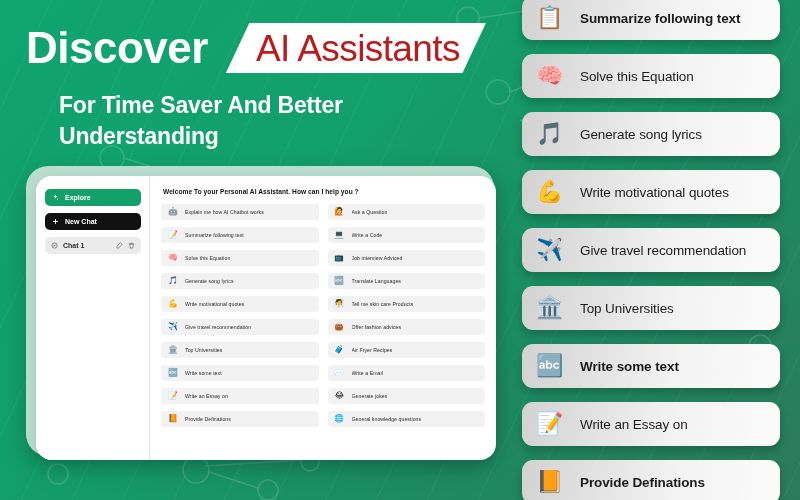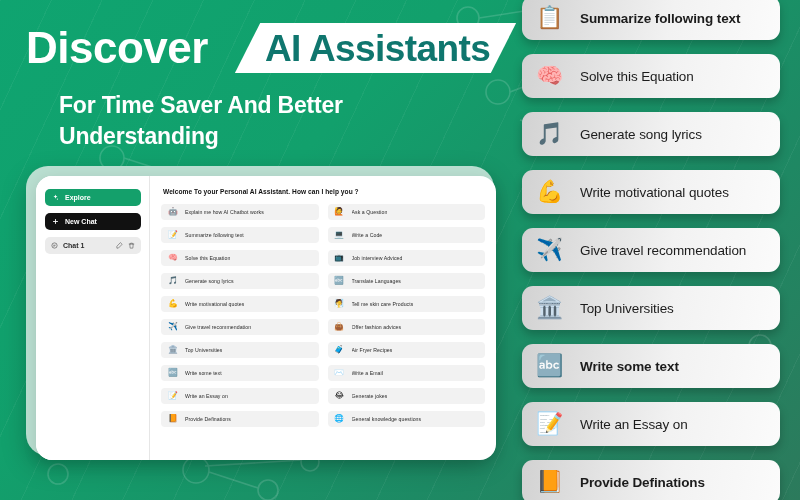--- a/index.html
+++ b/index.html
@@ -11,33 +11,33 @@
   
   .bg-stripes{
     position:absolute;inset:0;
     background-image:repeating-linear-gradient(115deg,rgba(255,255,255,.05) 0px,rgba(255,255,255,.05) 1px,transparent 1px,transparent 46px);
     pointer-events:none;
   }
   .bg-nodes{position:absolute;inset:0;pointer-events:none;opacity:.30;}
 
   
   .headline{position:absolute;left:26px;top:22px;width:490px;}
-  .headline-row{display:flex;align-items:center;gap:17px;height:52px;}
+  .headline-row{display:flex;align-items:center;gap:8px;height:52px;}
   .discover{
     color:#ffffff;font-size:44px;font-weight:bold;letter-spacing:-.5px;line-height:1;
     white-space:nowrap;
   }
   .banner{
     position:relative;margin-left:10px;height:50px;display:flex;align-items:center;
     padding:0 26px 0 30px;
     background:#ffffff;
     clip-path:polygon(9% 0%,100% 0%,91% 100%,0% 100%);
     box-shadow:3px 4px 0 rgba(0,0,0,.18);
   }
-  .banner-text{color:#0f766e;font-size:37px;font-weight:bold;letter-spacing:-.6px;white-space:nowrap;line-height:1;}
+  .banner-text{color:#b91c1c;font-size:37px;font-weight:normal;letter-spacing:-.6px;white-space:nowrap;line-height:1;}
   .subhead{
     margin-top:16px;color:#ffffff;font-size:23px;font-weight:bold;line-height:1.35;
     letter-spacing:-.2px;max-width:360px;margin-left:33px;
   }
 
   
   .app-outer{
     position:absolute;left:26px;top:166px;width:468px;height:290px;
     background:#b9ded0;border-radius:22px;
     box-shadow:0 10px 26px rgba(0,0,0,.22);

